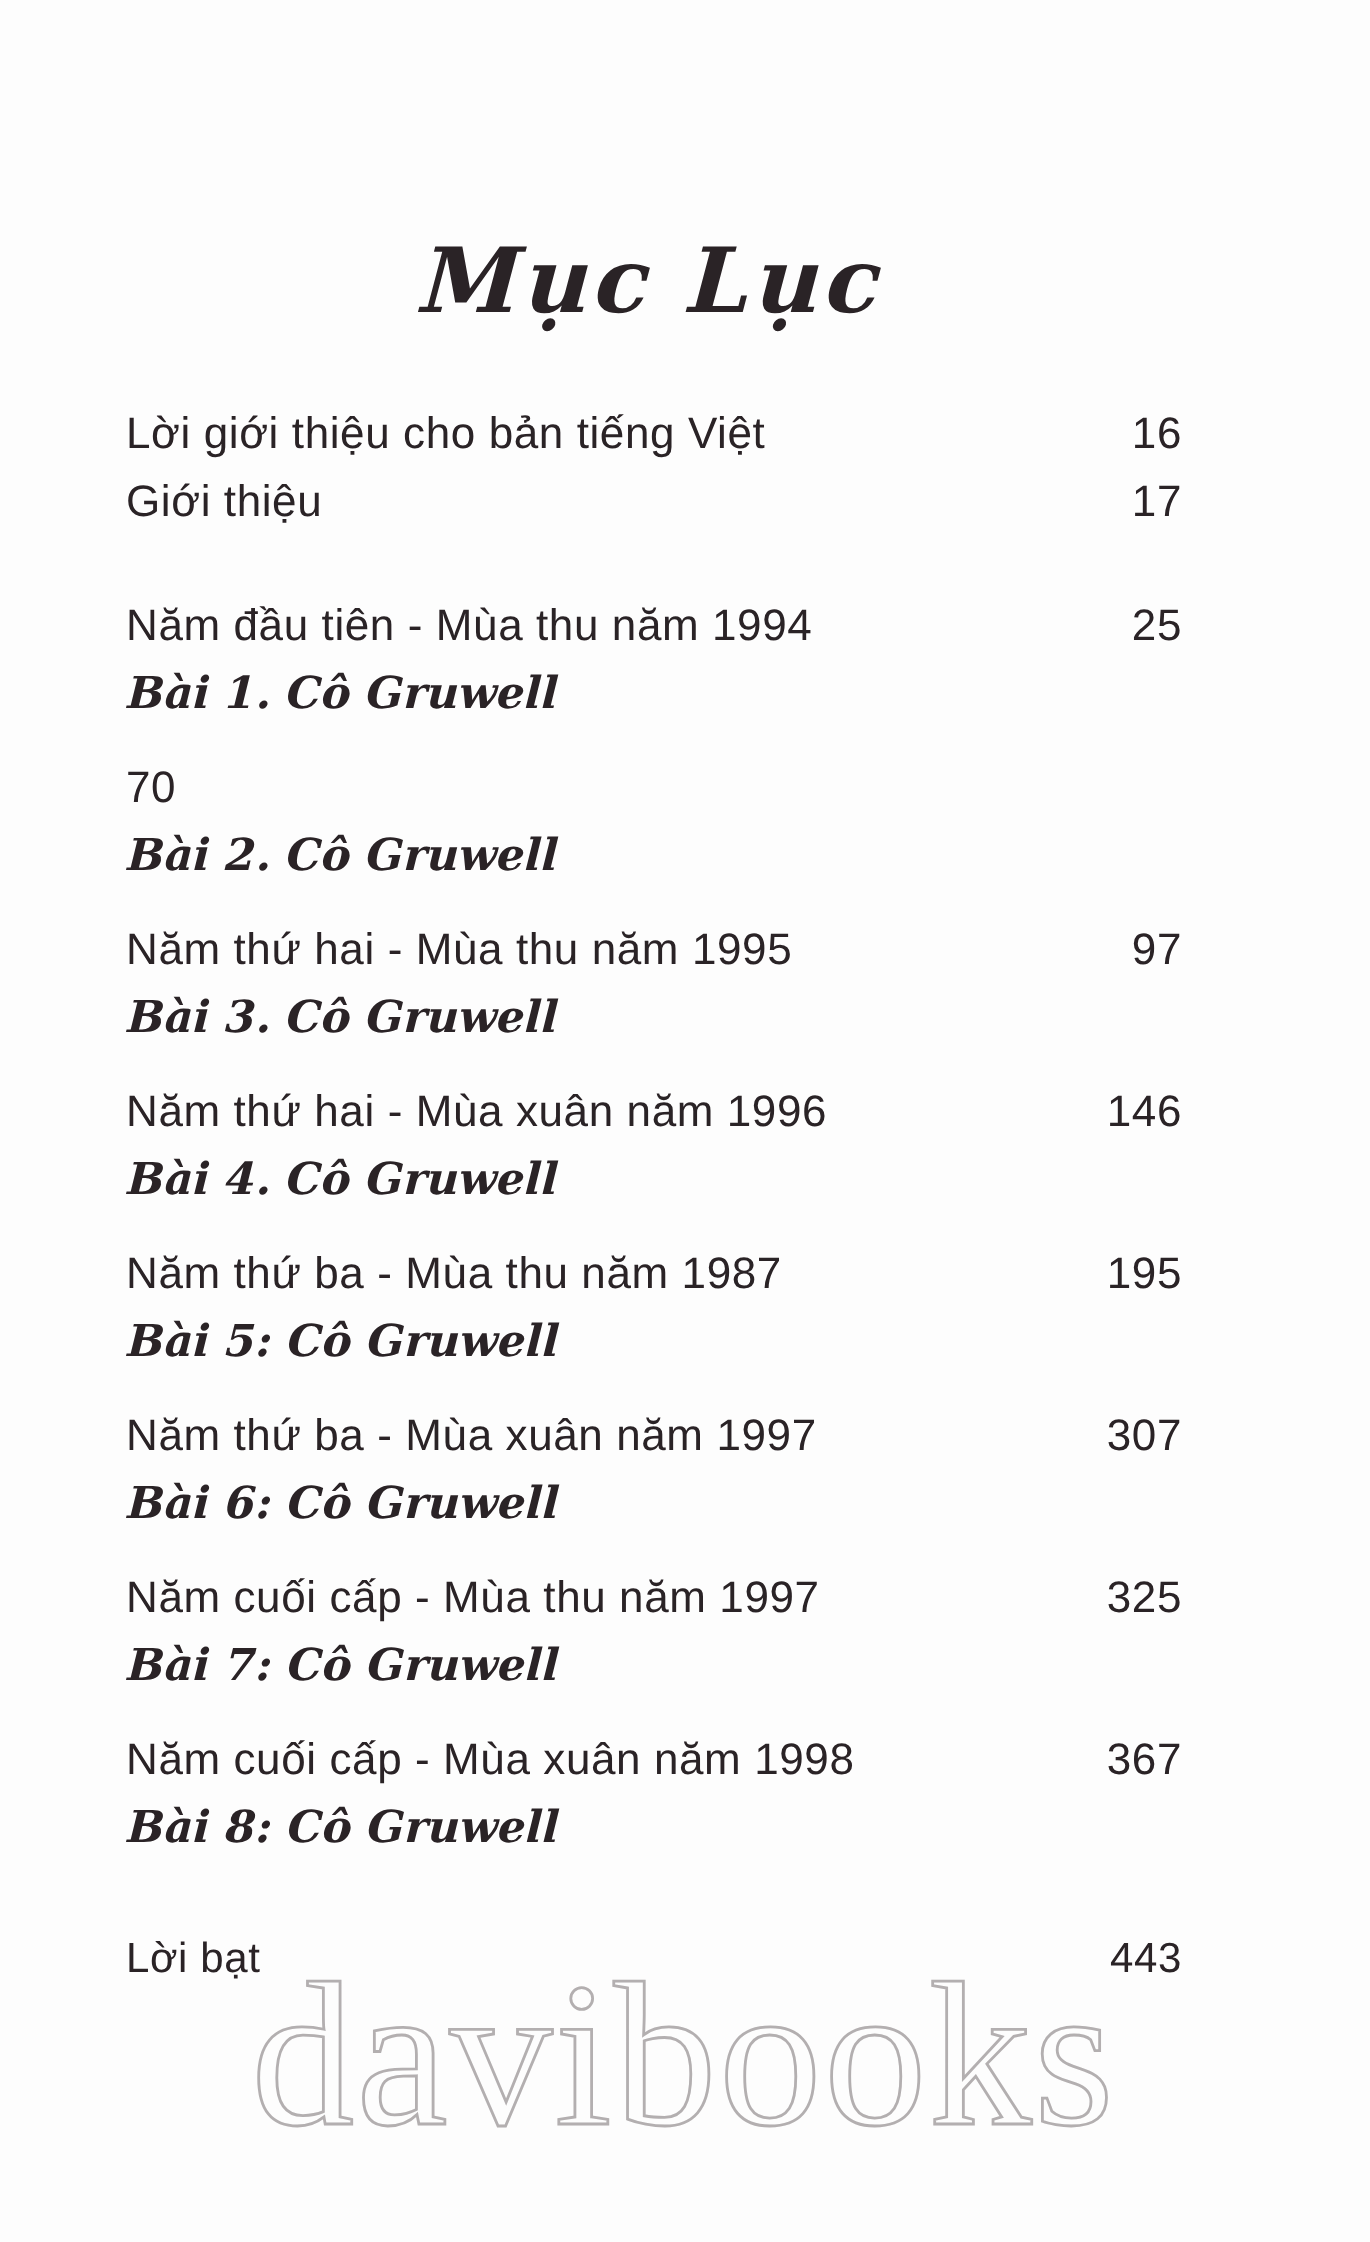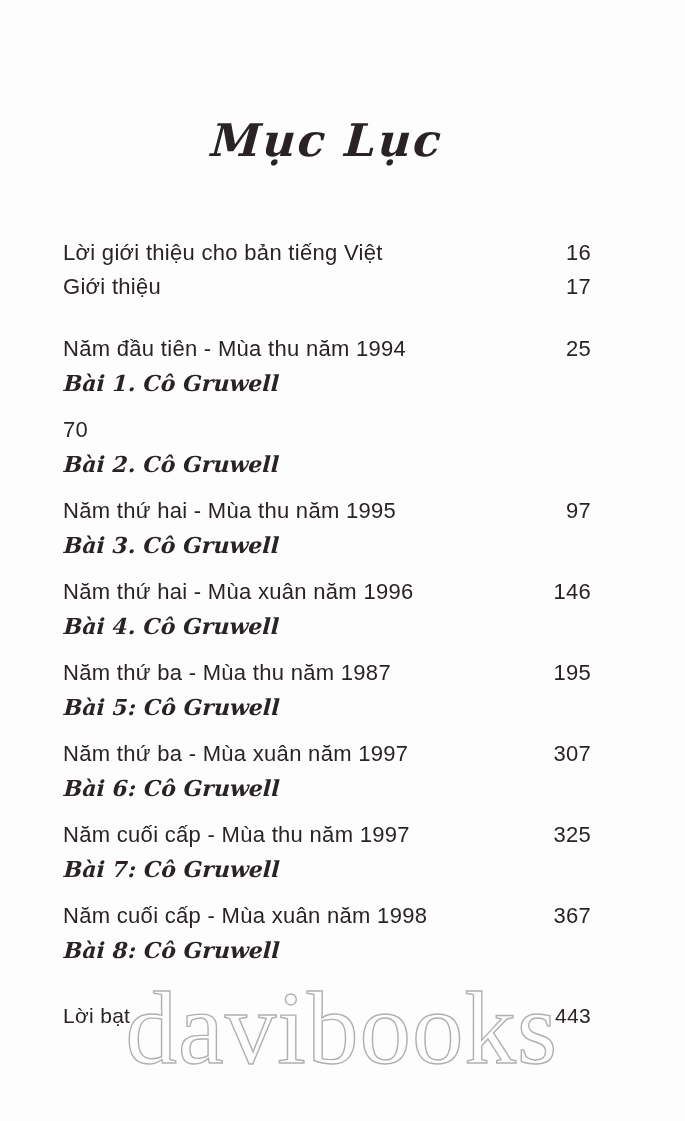--- a/index.html
+++ b/index.html
@@ -23,21 +23,21 @@
     text-align: center;
     font-family: "DejaVu Serif", serif;
     font-style: italic;
     font-weight: bold;
     font-size: 45px;
     line-height: 62px;
     letter-spacing: 2px;
     transform: skewX(-4deg);
   }
   .toc {
-    margin-top: 64px;
+    margin-top: 28px;
   }
   .toc-row {
     display: flex;
     justify-content: space-between;
     align-items: baseline;
     font-size: 22px;
     line-height: 34px;
     letter-spacing: 0.3px;
   }
   .front-matter .toc-row { line-height: 34px; }

